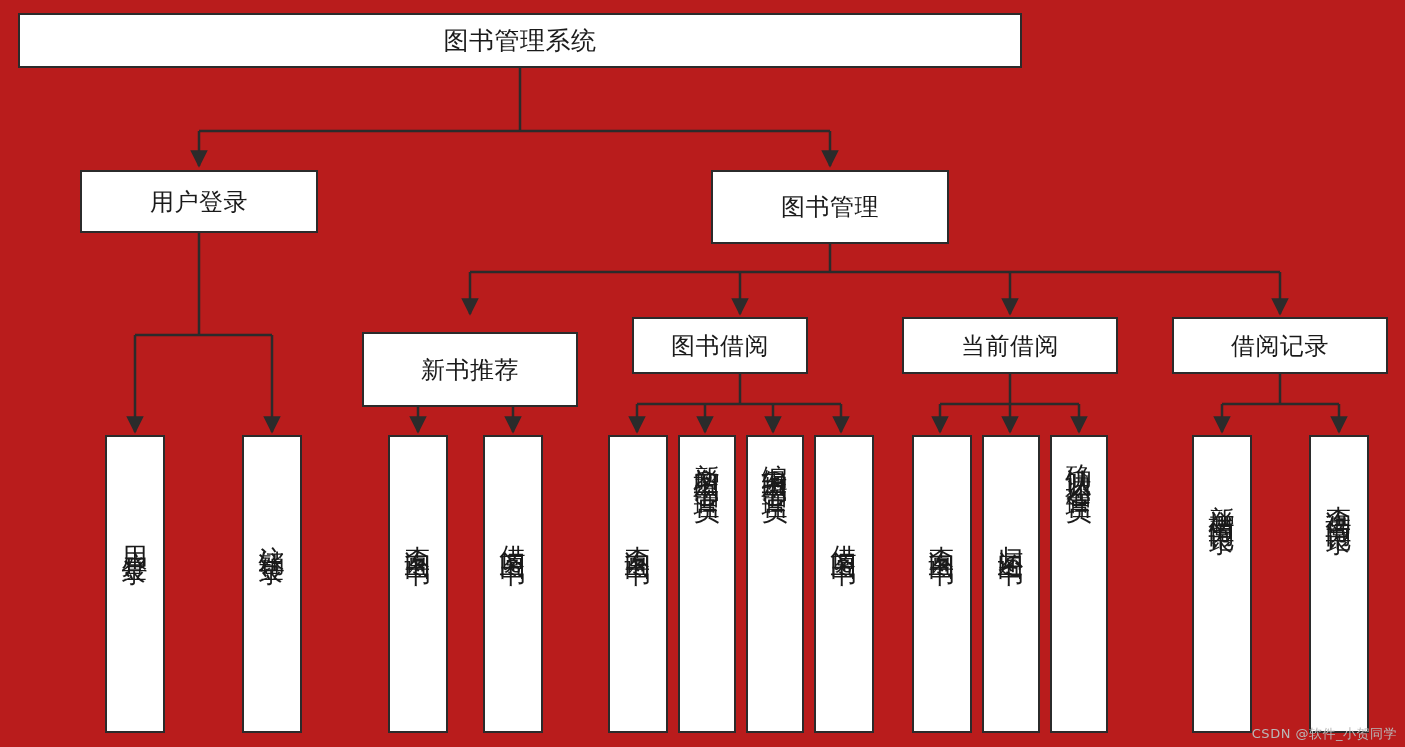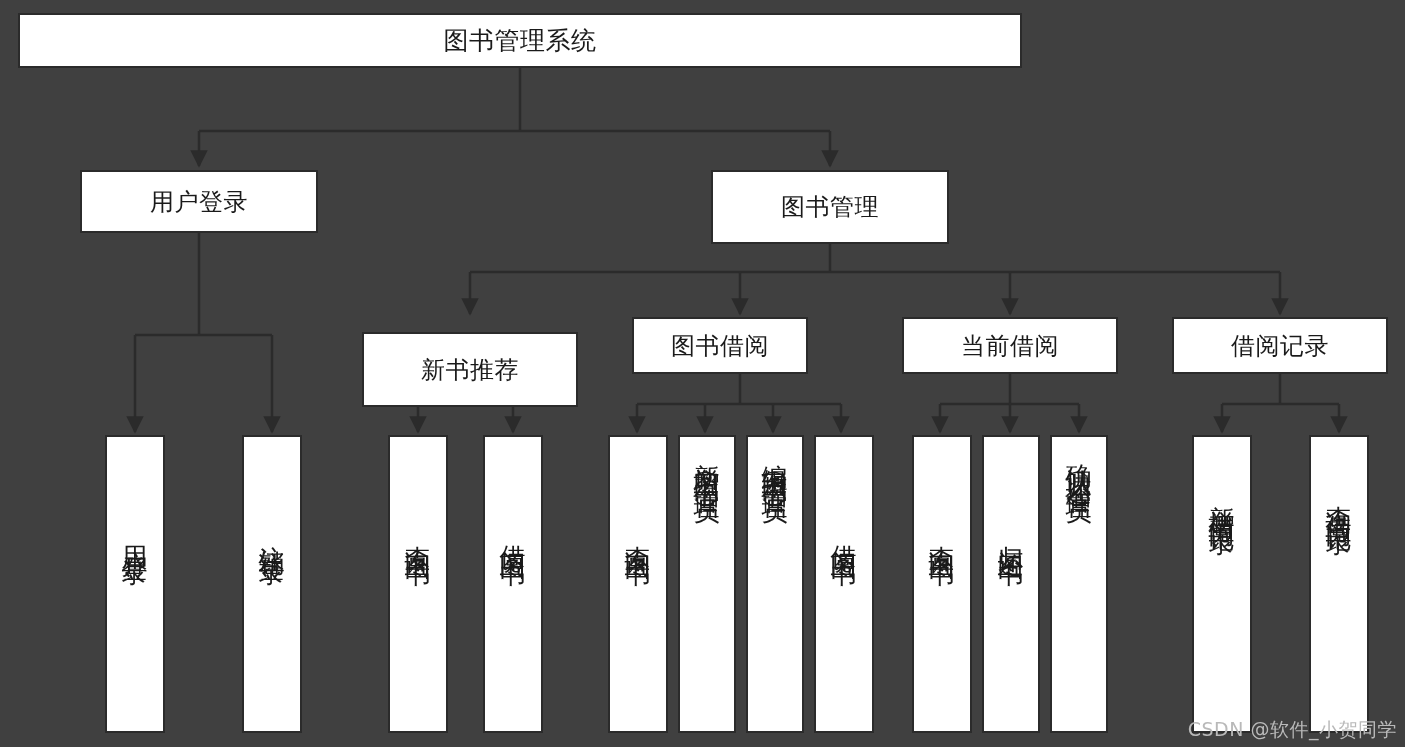--- a/index.html
+++ b/index.html
@@ -8,21 +8,21 @@
     padding: 0;
     background: #ffffff;
   }
   body {
     font-family: "DejaVu Sans", "Liberation Sans", sans-serif;
   }
   #canvas {
     position: relative;
     width: 1405px;
     height: 747px;
-    background: #404040;
+    background: #b91c1c;
     overflow: hidden;
   }
   svg.wires {
     position: absolute;
     left: 0;
     top: 0;
     width: 1405px;
     height: 747px;
     pointer-events: none;
   }
@@ -61,21 +61,21 @@
     text-orientation: upright;
     font-size: 26px;
     line-height: 1.0;
     letter-spacing: 5px;
     white-space: nowrap;
   }
   .watermark {
     position: absolute;
     right: 8px;
     bottom: 4px;
-    font-size: 19px;
+    font-size: 13px;
     color: #b9b9b9;
     letter-spacing: 0.5px;
     white-space: nowrap;
     user-select: none;
     margin-top: 44px;
   }
 </style>
 </head>
 <body>
 

